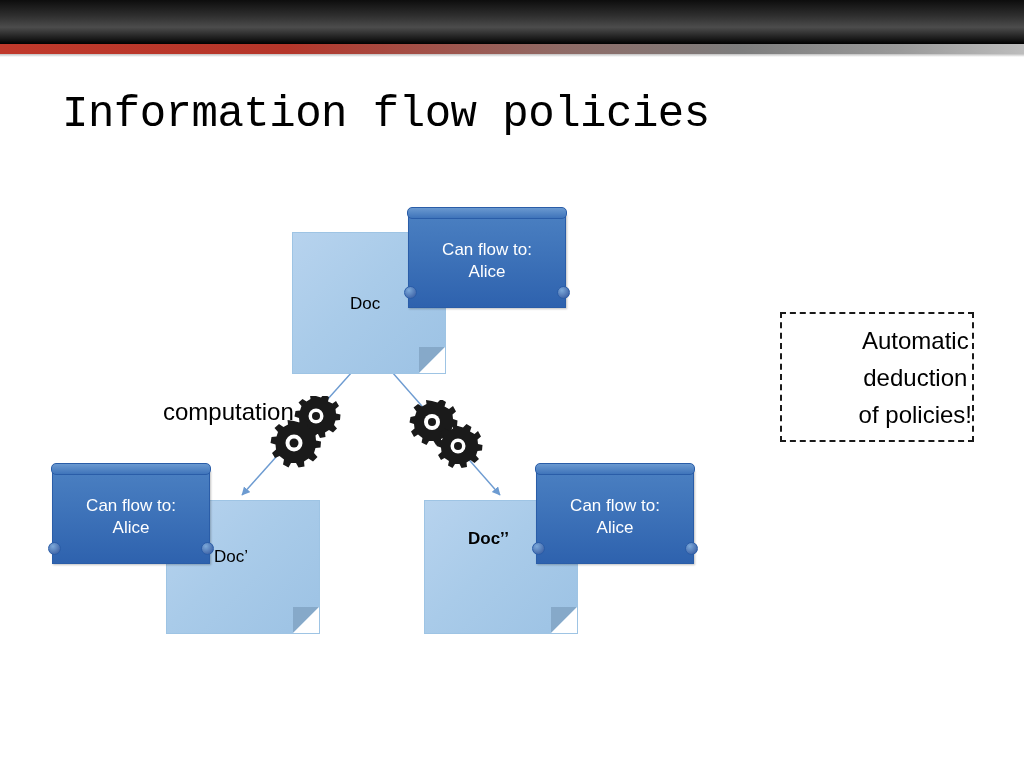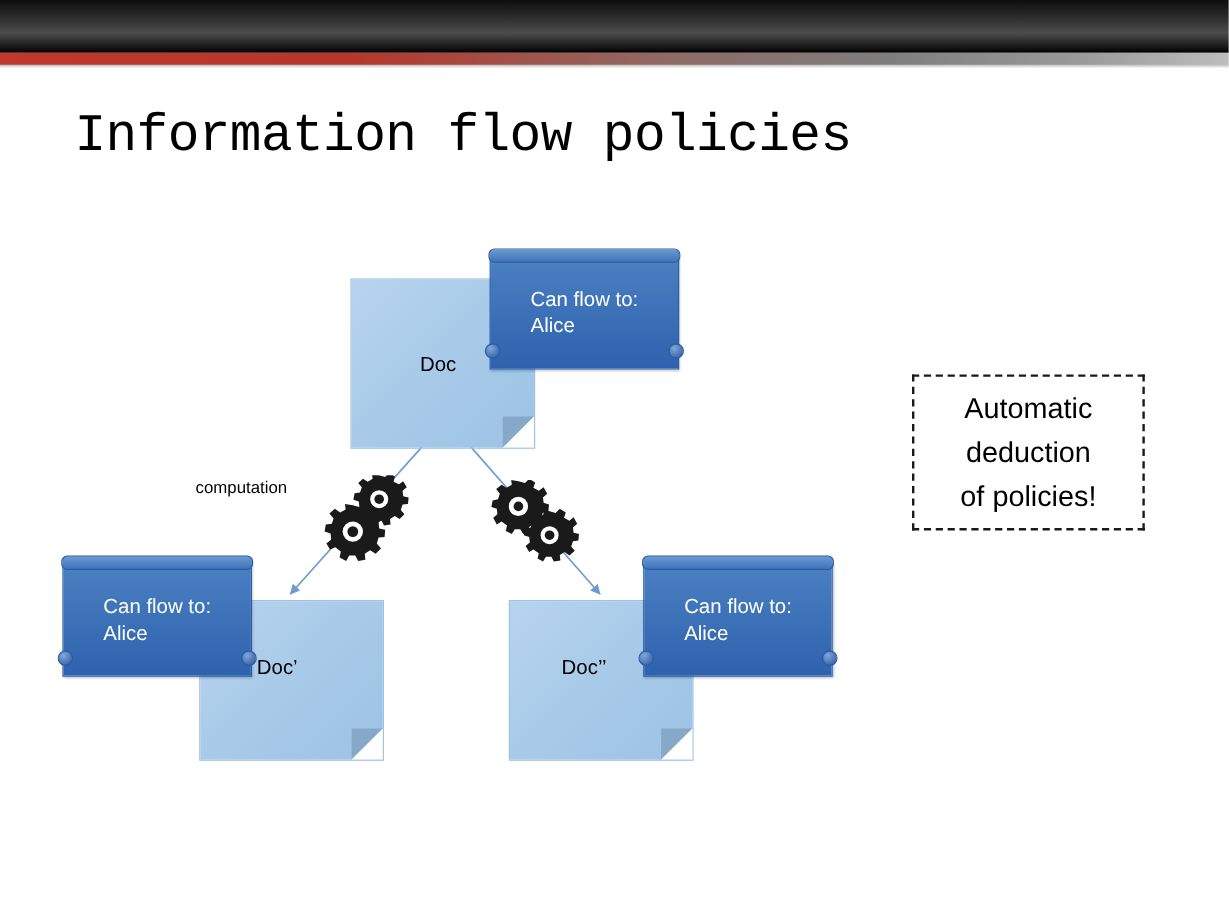--- a/index.html
+++ b/index.html
@@ -89,20 +89,21 @@
   #doc-right { left: 424px; top: 500px; width: 152px; height: 132px; }
 
   
   .tag {
     position: absolute;
     background: linear-gradient(to bottom, #4a7fc1 0%, #3f74ba 40%, #2e62ae 100%);
     border: 1px solid #2a5da8;
     color: #ffffff;
     font-size: 17px;
     line-height: 22px;
+    text-align: center;
     display: flex;
     align-items: center;
     justify-content: center;
     box-shadow: 1px 1px 2px rgba(0,0,0,0.25);
   }
   .tag .roller {
     position: absolute;
     top: -8px;
     left: -2px;
     right: -2px;
@@ -125,37 +126,37 @@
 
   #tag-top { left: 408px; top: 214px; width: 156px; height: 92px; }
   #tag-left { left: 52px; top: 470px; width: 156px; height: 92px; }
   #tag-right { left: 536px; top: 470px; width: 156px; height: 92px; }
 
   
   .computation-label {
     position: absolute;
     left: 163px;
     top: 398px;
-    font-size: 14px;
+    font-size: 24px;
     color: #000000;
     white-space: nowrap;
   }
 
   
   .callout {
     position: absolute;
-    left: 760px;
+    left: 780px;
     top: 312px;
     width: 194px;
     height: 130px;
     border: 2px dashed #1a1a1a;
     box-sizing: border-box;
     display: flex;
     align-items: center;
-    justify-content: center;
+    justify-content: flex-end;
   }
   .callout .callout-text {
     font-size: 24px;
     line-height: 37px;
     color: #000000;
     text-align: center;
     white-space: pre-line;
   }
 
   
@@ -196,21 +197,21 @@
 <div class="doc" id="doc-left">
   <div class="fold-tri"></div>
   <div class="fold"></div>
 </div>
 <div class="doc-label" style="left:214px; top:547px;">Doc’</div>
 
 <div class="doc" id="doc-right">
   <div class="fold-tri"></div>
   <div class="fold"></div>
 </div>
-<div class="doc-label" style="left:468px; top:547px;">Doc’’</div>
+<div class="doc-label" style="left:468px; top:529px;font-weight:bold;">Doc’’</div>
 
 <div class="tag" id="tag-top">
   <div class="roller"></div>
   <div class="knob-l"></div>
   <div class="knob-r"></div>
   <span style="white-space:pre-line;">Can flow to:
 Alice</span>
 </div>
 
 <div class="tag" id="tag-left">

